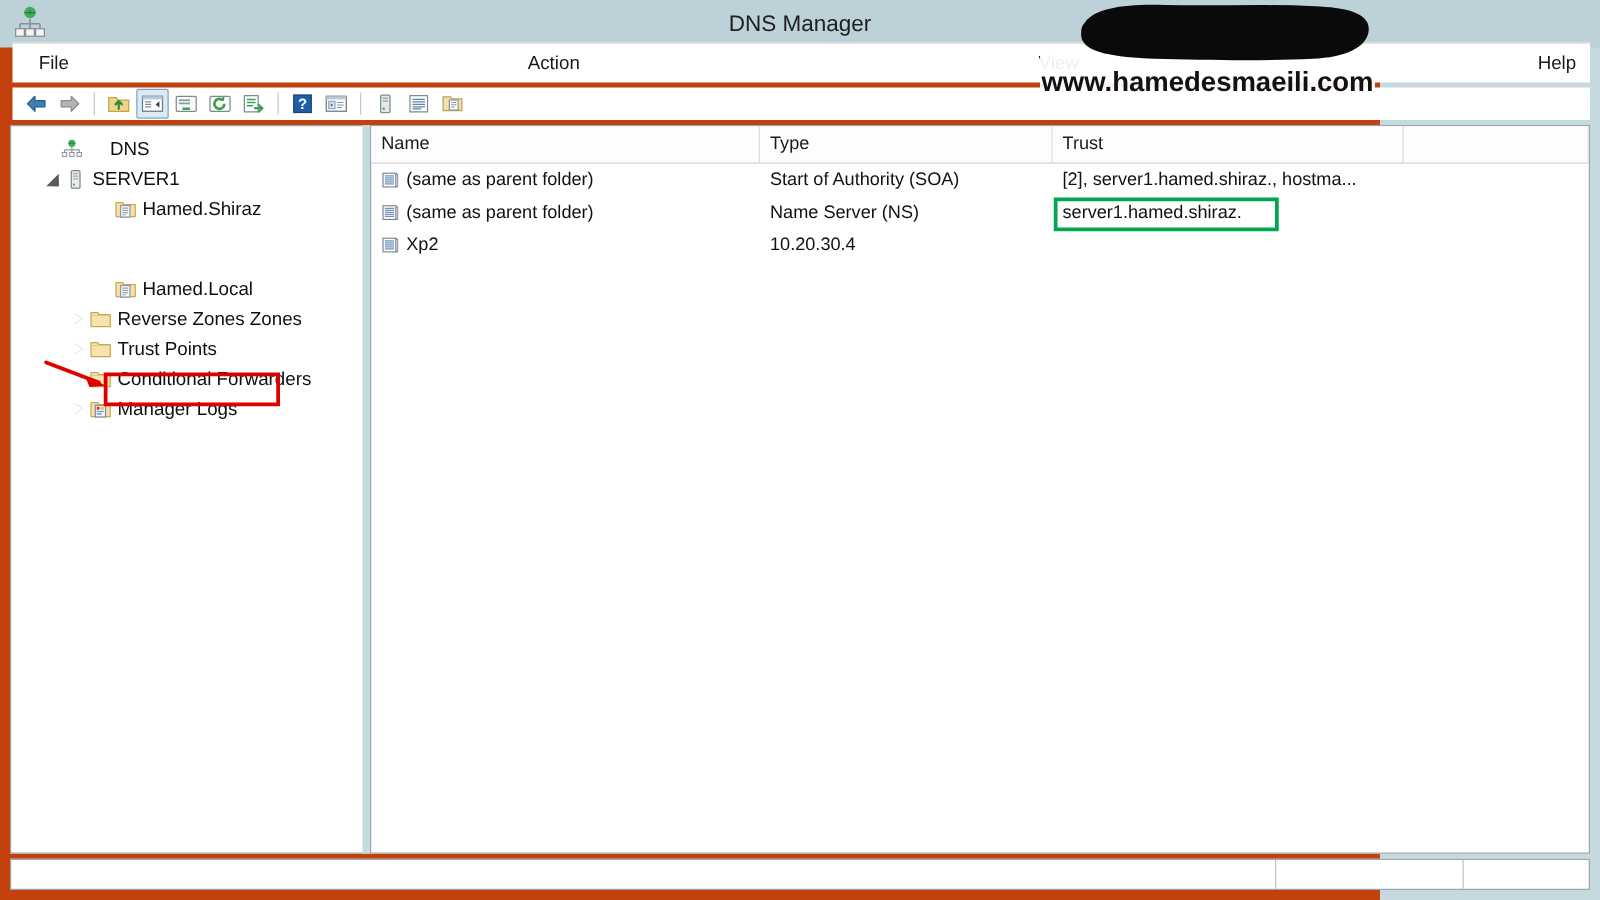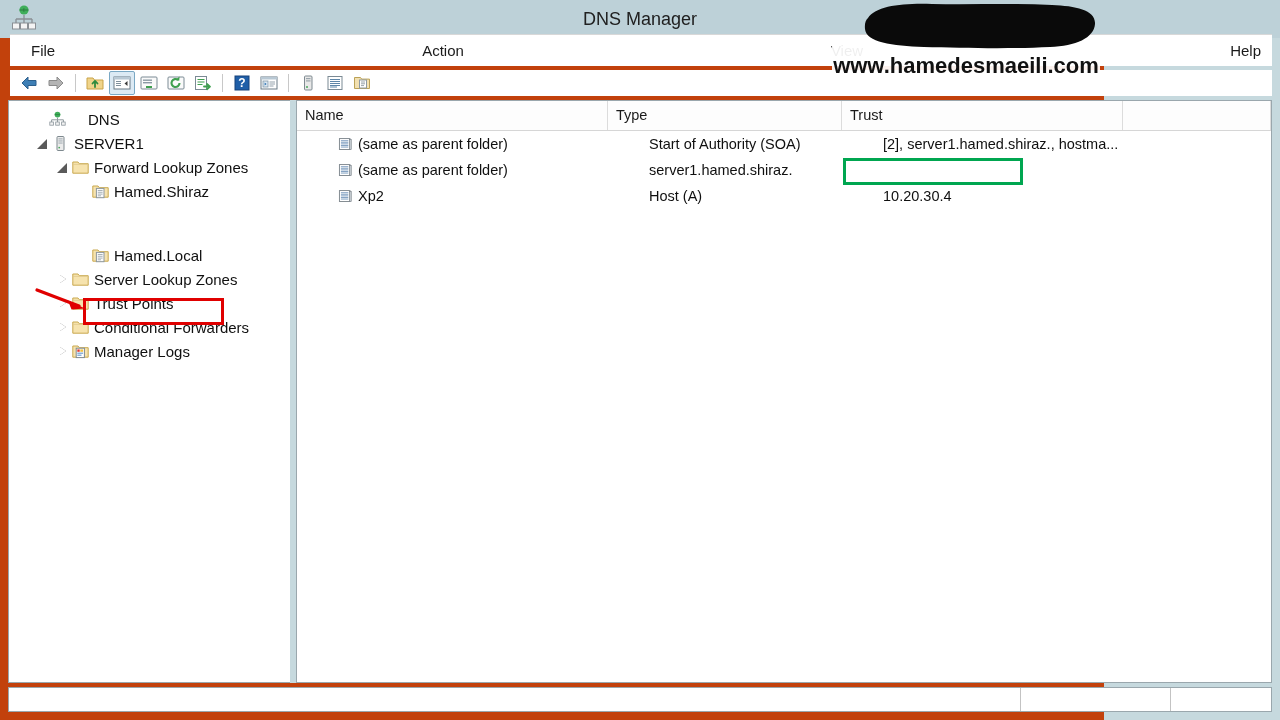--- a/index.html
+++ b/index.html
@@ -192,21 +192,20 @@
     overflow: hidden;
   }
   .lv-body { }
   .lv-row {
     display: flex;
     height: 26px;
     align-items: center;
     font-size: 14.5px;
     color: #101010;
     cursor: default;
-    margin-left: 33px;
   }
   .lv-cell {
     padding-left: 8px;
     white-space: nowrap;
     overflow: hidden;
     display: flex; align-items: center;
   }
   .rec-ico { width: 15px; height: 15px; flex: 0 0 15px; margin-right: 5px; }
 
   .green-box {
@@ -424,32 +423,20 @@
             <svg width="17" height="17" viewBox="0 0 17 17">
               <rect x="5" y="1.5" width="7" height="14" rx="1" fill="#ececec" stroke="#7e898f" stroke-width="1"></rect>
               <rect x="6.4" y="3.3" width="4.2" height="1.1" fill="#a6b0b6"></rect>
               <rect x="6.4" y="5.4" width="4.2" height="1.1" fill="#a6b0b6"></rect>
               <rect x="6.4" y="7.5" width="4.2" height="1.1" fill="#a6b0b6"></rect>
               <circle cx="7.2" cy="12.6" r=".9" fill="#4aa85c"></circle>
             </svg>
           </span>
           <span class="tree-label">SERVER1</span>
         </div>
-        <div class="tree-row" style="padding-left: 46px;">
-          <span class="tw">
-            <span class="twisty-open"></span>
-          </span>
-          <span class="tree-ico">
-            <svg width="17" height="17" viewBox="0 0 17 17">
-              <path d="M0.8 3 h5.2 l1.3 1.7 h8.9 v9.5 h-15.4 z" fill="#f6e3ae" stroke="#c9a94f" stroke-width="1" stroke-linejoin="round"></path>
-              <path d="M0.8 5.4 h15.4" stroke="#e0c88c" stroke-width=".8"></path>
-            </svg>
-          </span>
-          <span class="tree-label">Forward Lookup Zones</span>
-        </div>
         <div class="tree-row" style="padding-left: 66px;">
           <span class="tw"></span>
           <span class="tree-ico">
             <svg width="17" height="17" viewBox="0 0 17 17">
               <path d="M0.8 3 h5.2 l1.3 1.7 h8.9 v9.5 h-15.4 z" fill="#f6e3ae" stroke="#c9a94f" stroke-width="1" stroke-linejoin="round"></path>
               <rect x="4.4" y="5.4" width="7.6" height="9.3" fill="#fbfbfb" stroke="#8d979d" stroke-width="1"></rect>
               <path d="M5.8 7.5 h4.8 M5.8 9.3 h4.8 M5.8 11.1 h4.8 M5.8 12.8 h3.2" stroke="#9aa4aa" stroke-width=".85"></path>
             </svg>
           </span>
           <span class="tree-label">Hamed.Shiraz</span>
@@ -468,21 +455,21 @@
         <div class="tree-row" style="padding-left: 46px;">
           <span class="tw">
             <span class="twisty-closed"></span>
           </span>
           <span class="tree-ico">
             <svg width="17" height="17" viewBox="0 0 17 17">
               <path d="M0.8 3 h5.2 l1.3 1.7 h8.9 v9.5 h-15.4 z" fill="#f6e3ae" stroke="#c9a94f" stroke-width="1" stroke-linejoin="round"></path>
               <path d="M0.8 5.4 h15.4" stroke="#e0c88c" stroke-width=".8"></path>
             </svg>
           </span>
-          <span class="tree-label">Server Lookup Zones</span>
+          <span class="tree-label">Reverse Zones Zones</span>
         </div>
         <div class="tree-row" style="padding-left: 46px;">
           <span class="tw">
             <span class="twisty-closed"></span>
           </span>
           <span class="tree-ico">
             <svg width="17" height="17" viewBox="0 0 17 17">
               <path d="M0.8 3 h5.2 l1.3 1.7 h8.9 v9.5 h-15.4 z" fill="#f6e3ae" stroke="#c9a94f" stroke-width="1" stroke-linejoin="round"></path>
               <path d="M0.8 5.4 h15.4" stroke="#e0c88c" stroke-width=".8"></path>
             </svg>
@@ -552,32 +539,32 @@
         </div>
         <div class="lv-row">
           <div class="lv-cell" style="width: 311px;">
             <span class="rec-ico"><svg width="15" height="15" viewBox="0 0 17 17">
                 <rect x="1.6" y="1.8" width="12" height="12.4" fill="#ffffff" stroke="#767f86" stroke-width="1"></rect>
                 <rect x="13.2" y="3" width="1.8" height="11.2" fill="#c8ced3" stroke="#767f86" stroke-width=".7"></rect>
                 <path d="M3.3 4.2 h8.4 M3.3 6 h8.4 M3.3 7.8 h8.4 M3.3 9.6 h8.4 M3.3 11.4 h8.4" stroke="#6f93b8" stroke-width="1"></path>
               </svg></span>
             <span>(same as parent folder)</span>
           </div>
+          <div class="lv-cell" style="width: 234px;">Name Server (NS)</div>
           <div class="lv-cell" style="width: 281px;">server1.hamed.shiraz.</div>
         </div>
         <div class="lv-row">
           <div class="lv-cell" style="width: 311px;">
             <span class="rec-ico"><svg width="15" height="15" viewBox="0 0 17 17">
                 <rect x="1.6" y="1.8" width="12" height="12.4" fill="#ffffff" stroke="#767f86" stroke-width="1"></rect>
                 <rect x="13.2" y="3" width="1.8" height="11.2" fill="#c8ced3" stroke="#767f86" stroke-width=".7"></rect>
                 <path d="M3.3 4.2 h8.4 M3.3 6 h8.4 M3.3 7.8 h8.4 M3.3 9.6 h8.4 M3.3 11.4 h8.4" stroke="#6f93b8" stroke-width="1"></path>
               </svg></span>
             <span>Xp2</span>
           </div>
-          <div class="lv-cell" style="width: 234px;">Host (A)</div>
           <div class="lv-cell" style="width: 281px;">10.20.30.4</div>
         </div>
       </div>
     <div class="green-box"></div>
   </div>
 
   <div class="statusbar">
     <div class="sb-main"></div>
     <div class="sb-seg1"></div>
     <div class="sb-seg2"></div>

